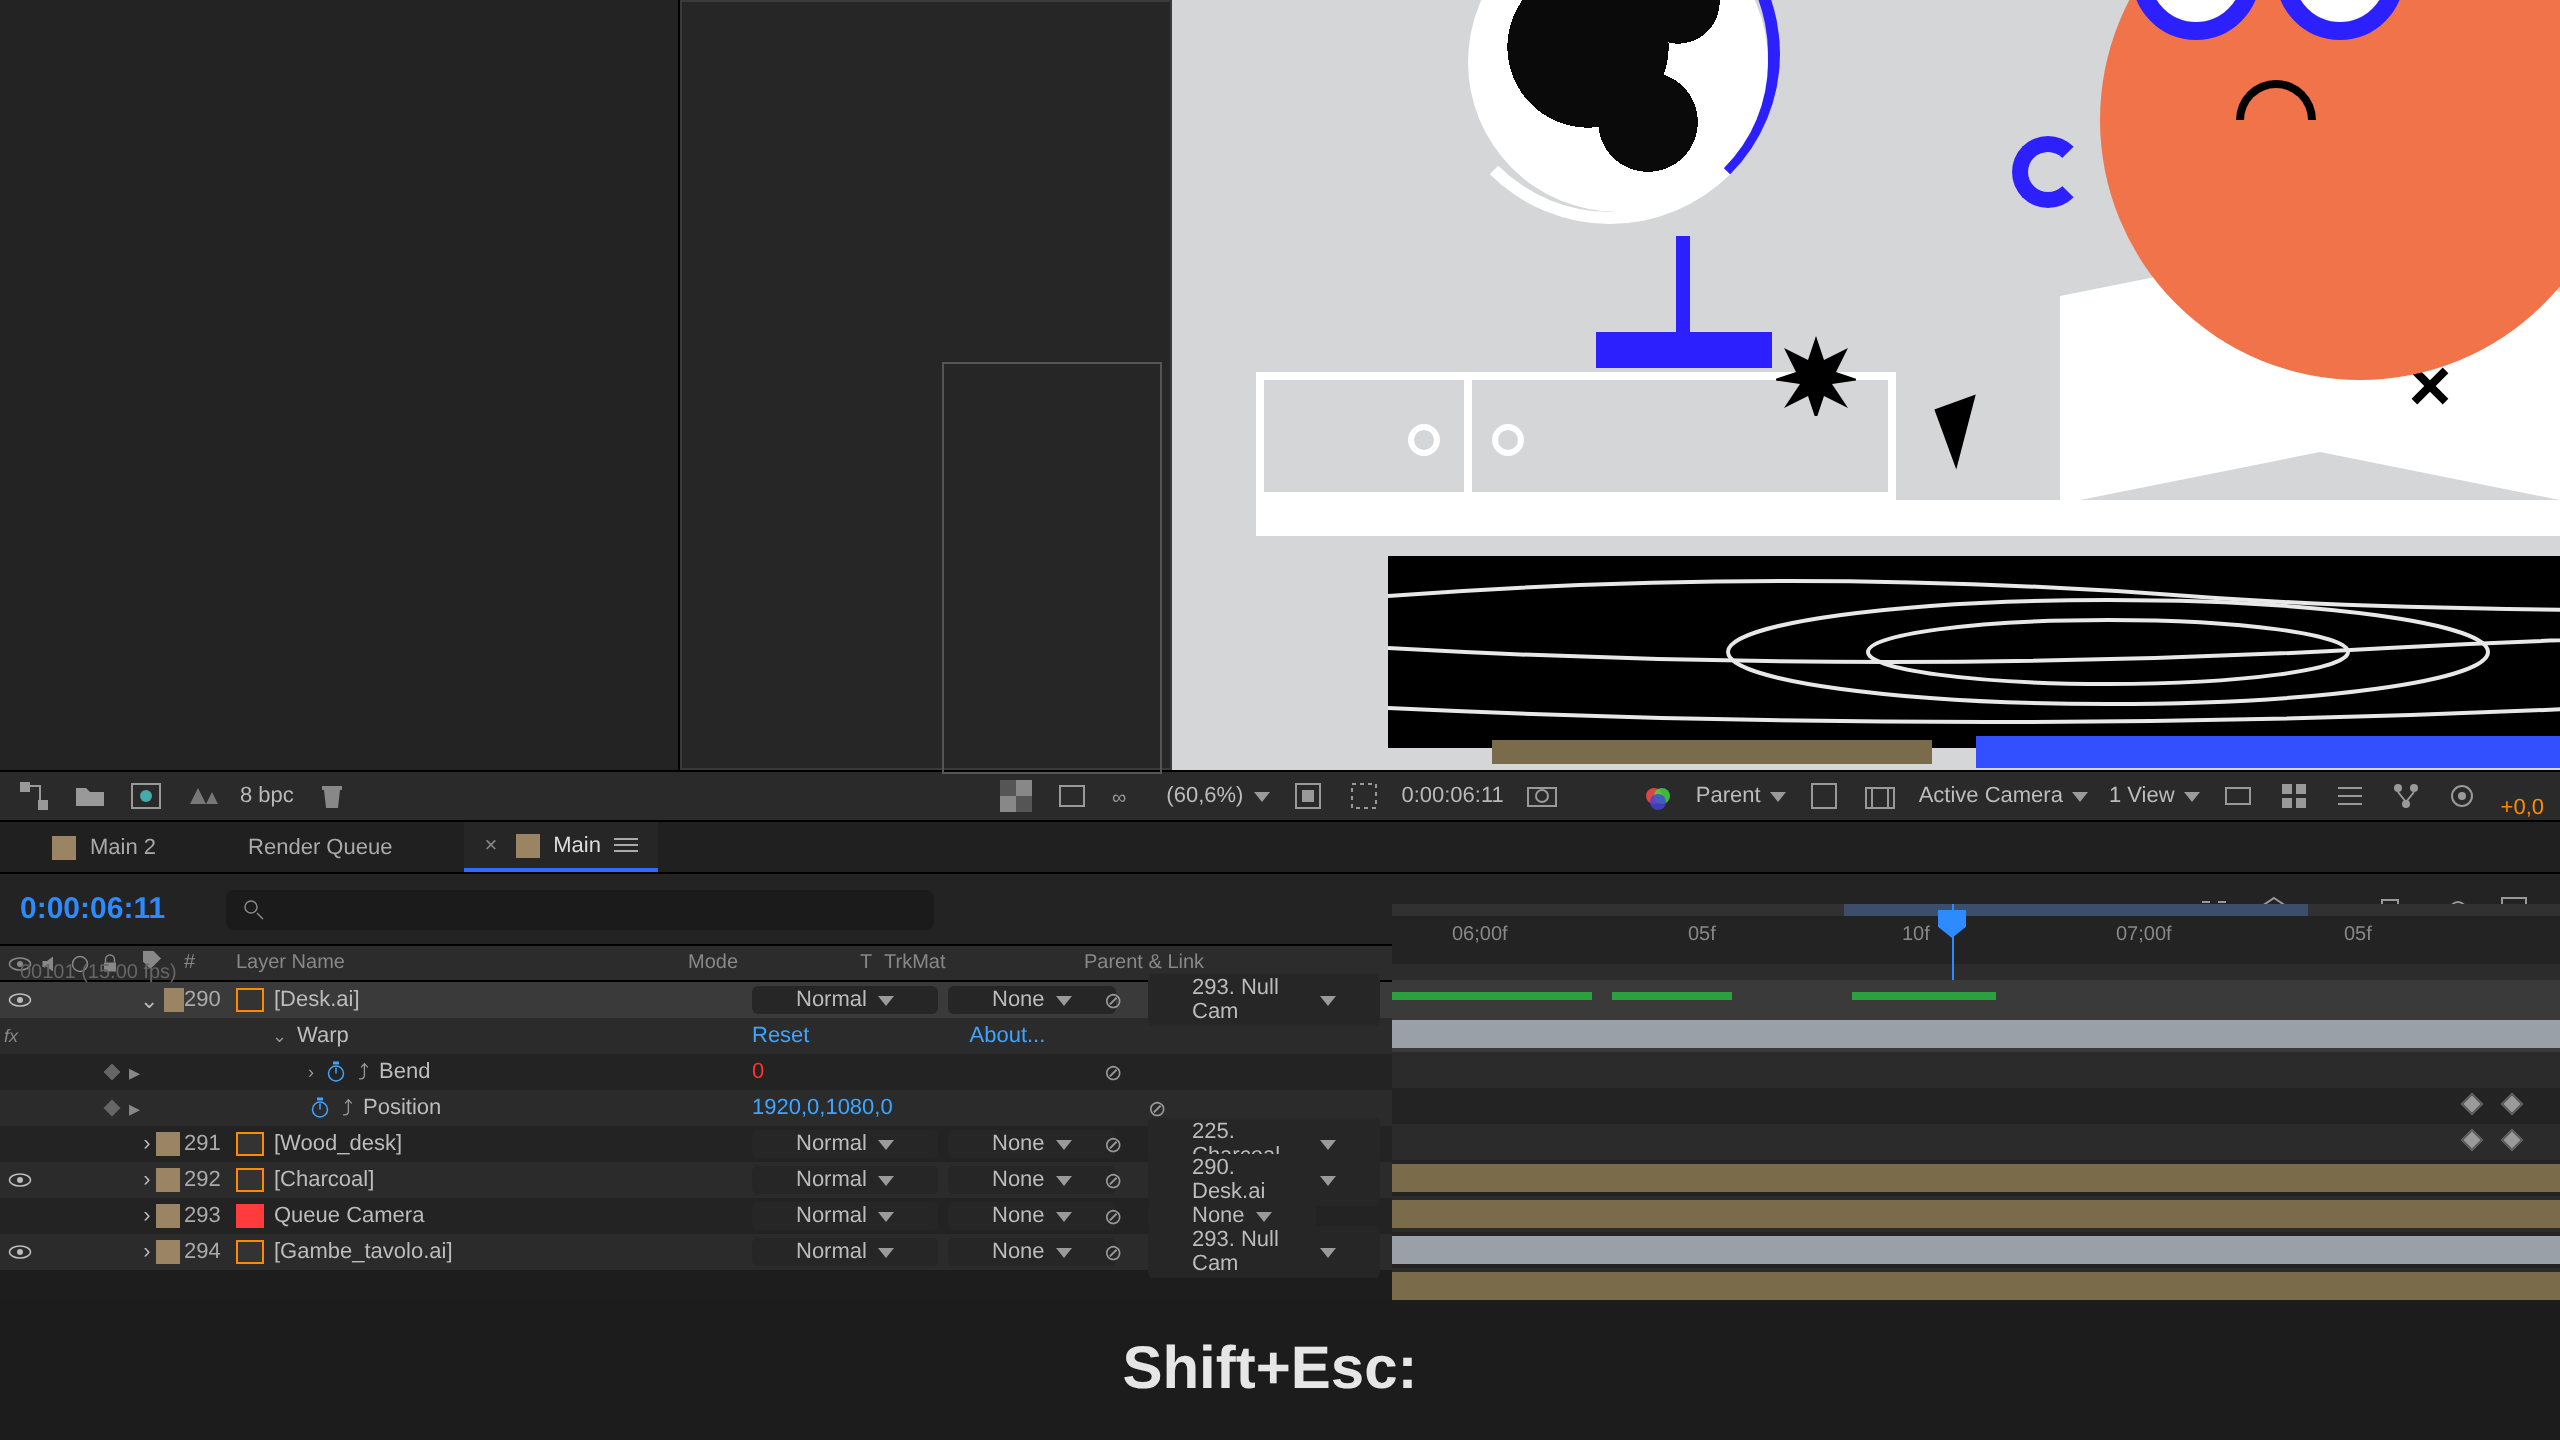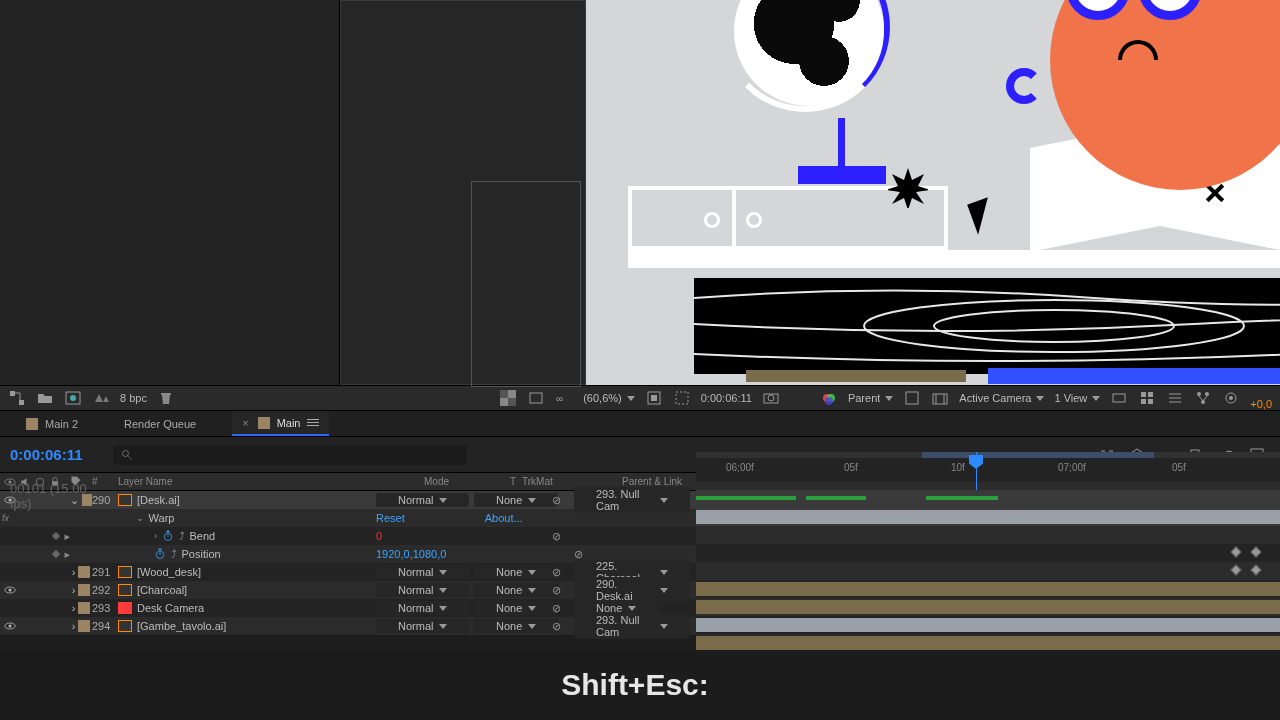--- a/index.html
+++ b/index.html
@@ -183,36 +183,36 @@
   .menu-icon { display: inline-block; width: 12px; }
   .menu-icon span { display: block; height: 1px; background: #aaa; margin: 2px 0; }
 
   
   .tl-head {
     display: flex; align-items: center;
     height: 36px; background: #232323;
     border-bottom: 1px solid #000;
   }
   .timecode { color: #2d8bff; font-weight: 600; padding: 0 10px; font-size: 15px; }
-  .smalltc { color: #666; font-size: 13px; padding-left: 10px; position: absolute; margin-top: 18px; }
+  .smalltc { color: #666; font-size: 10px; padding-left: 10px; position: absolute; margin-top: 18px; }
   .search { margin-left: 20px; width: 354px; height: 20px; background: #1b1b1b; border-radius: 4px; display: flex; align-items: center; padding: 0 8px; gap: 6px; }
   .search svg { width: 12px; height: 12px; }
   .tl-head-right { margin-left: auto; display: flex; gap: 12px; padding-right: 14px; }
 
   
   .cols {
     display: flex; align-items: center;
     height: 18px; background: #2c2c2c;
     font-size: 10px; color: #888;
     border-bottom: 1px solid #000;
   }
   .cols .eyegrp { width: 70px; display: flex; gap: 3px; padding-left: 4px; }
   .cols .tag { width: 22px; }
   .cols .num { width: 26px; text-align: left; }
-  .cols .name { width: 306px; }
+  .cols .name { width: 226px; }
   .cols .mode { width: 80px; }
   .cols .t { width: 18px; text-align: center; }
   .cols .trk { width: 78px; }
   .cols .pl { width: 22px; }
   .cols .parent { width: 116px; }
 
   
   .rows { background: #232323; }
   .row {
     display: flex; align-items: center;
@@ -728,21 +728,21 @@
 
   <div class="row">
     <div class="eyegrp"></div>
     <div class="tag">
         <span class="twist" style="margin-right:3px">›</span>
         <div class="tagbox"></div>
       </div>
     <div class="num">293</div>
     <div class="name">
         <span class="cico null"></span>
-        <span>Desk Camera</span>
+        <span>Queue Camera</span>
       </div>
     <div class="mode"><span class="mini-drop">
           <span>Normal</span>
           <span class="chev"></span>
         </span></div>
     <div class="t"></div>
     <div class="trk"><span class="mini-drop">
           <span>None</span>
           <span class="chev"></span>
         </span></div>

